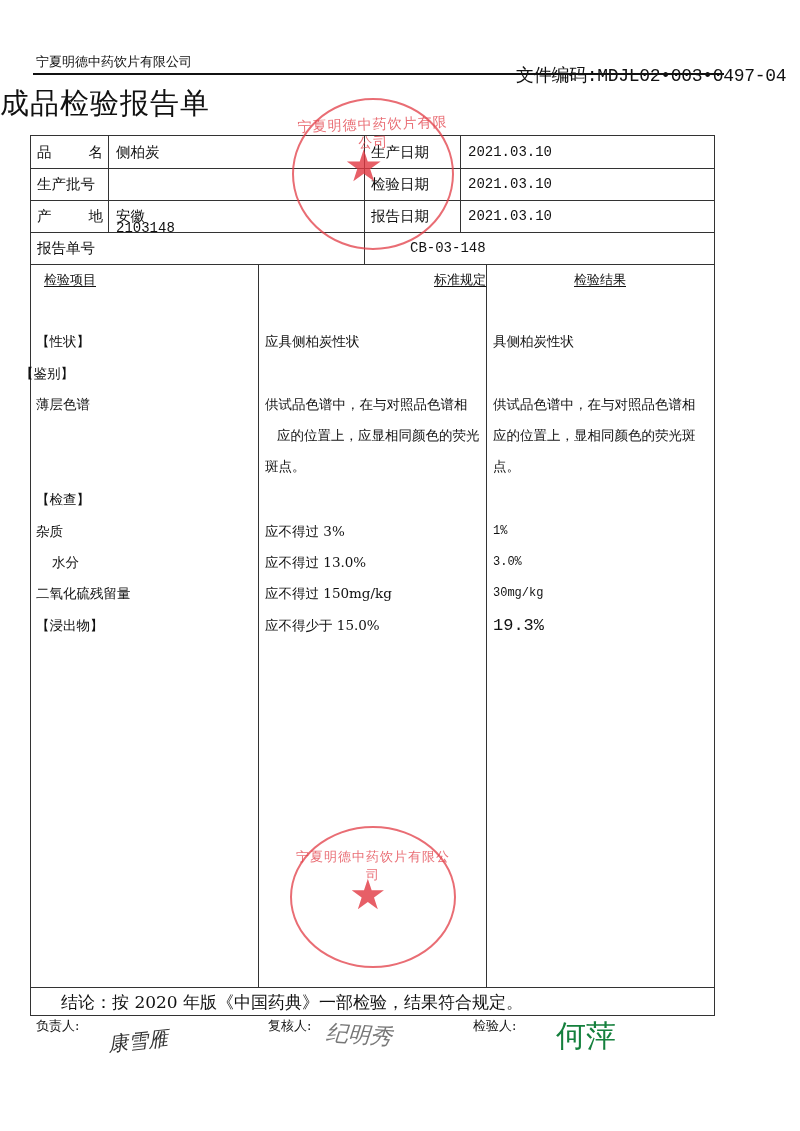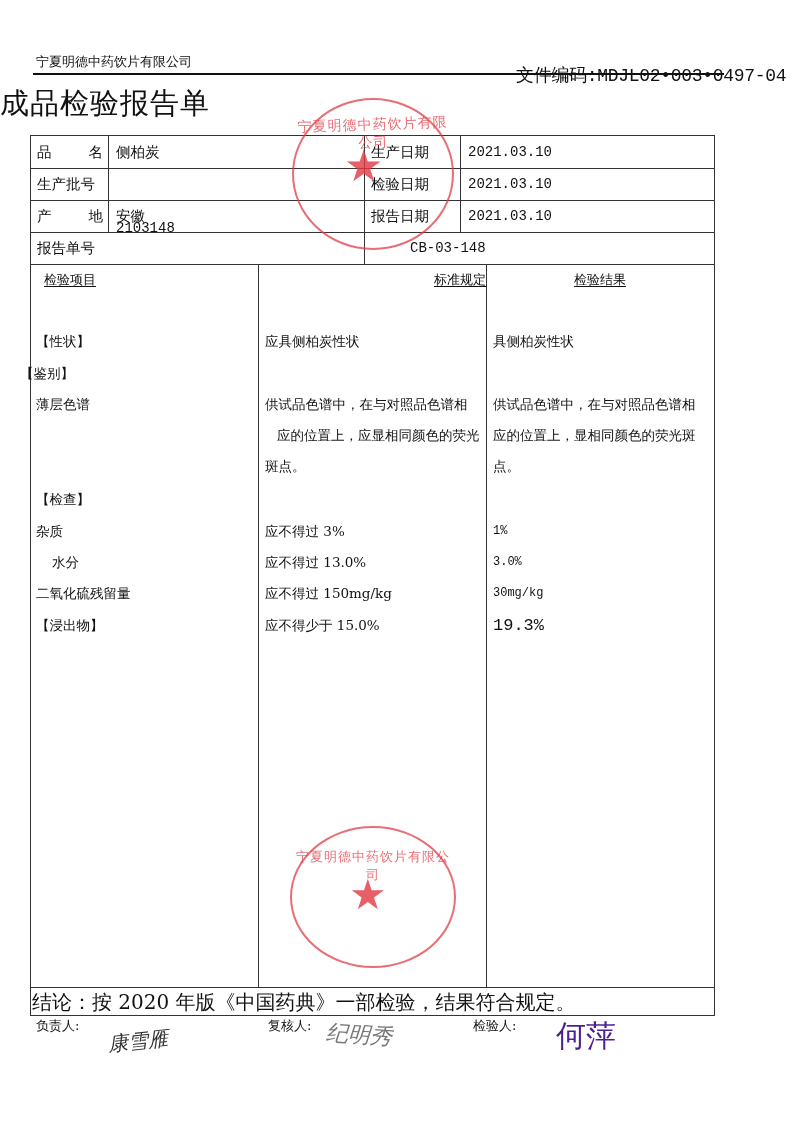--- a/index.html
+++ b/index.html
@@ -95,28 +95,28 @@
 
   <div class="txt" style="left:36px;top:578px;">二氧化硫残留量</div>
   <div class="txt" style="left:265px;top:578px;">应不得过 150mg/kg</div>
   <div class="txt mono" style="left:493px;top:578px;font-size:12px;">30mg/kg</div>
 
   <div class="txt" style="left:36px;top:610px;">【浸出物】</div>
   <div class="txt" style="left:265px;top:610px;">应不得少于 15.0%</div>
   <div class="txt mono" style="left:493px;top:610px;font-size:17px;">19.3%</div>
 </div>
 
-<div class="cell" style="left:32px;top:993px;font-size:20px;">结论：按 2020 年版《中国药典》一部检验，结果符合规定。</div>
+<div class="cell" style="left:61px;top:993px;font-size:17px;">结论：按 2020 年版《中国药典》一部检验，结果符合规定。</div>
 
 <div class="cell small" style="left:36px;top:1017px;">负责人:</div>
 <div class="sig" style="left:108px;top:1028px;font-size:20px;color:#333;transform:rotate(-6deg);font-style:italic;">康雪雁</div>
 <div class="cell small" style="left:268px;top:1017px;">复核人:</div>
 <div class="sig" style="left:326px;top:1020px;font-size:22px;color:#777;font-style:italic;transform:rotate(4deg);">纪明秀</div>
 <div class="cell small" style="left:473px;top:1017px;">检验人:</div>
-<div class="sig" style="left:556px;top:1016px;font-size:30px;color:#4c1d95;">何萍</div>
+<div class="sig" style="left:556px;top:1016px;font-size:30px;color:#15803d;">何萍</div>
 
 <div class="stamp" style="left:292px;top:98px;width:158px;height:148px;">
   <div class="arc" style="top:16px;font-size:14px;letter-spacing:1px;transform:rotate(-2deg);">宁夏明德中药饮片有限公司</div>
   <div class="star" style="left:50px;top:40px;font-size:44px;">★</div>
 </div>
 
 <div class="stamp" style="left:290px;top:826px;width:162px;height:138px;">
   <div class="arc" style="top:20px;font-size:13px;letter-spacing:1px;">宁夏明德中药饮片有限公司</div>
   <div class="star" style="left:57px;top:42px;font-size:42px;">★</div>
 </div>

